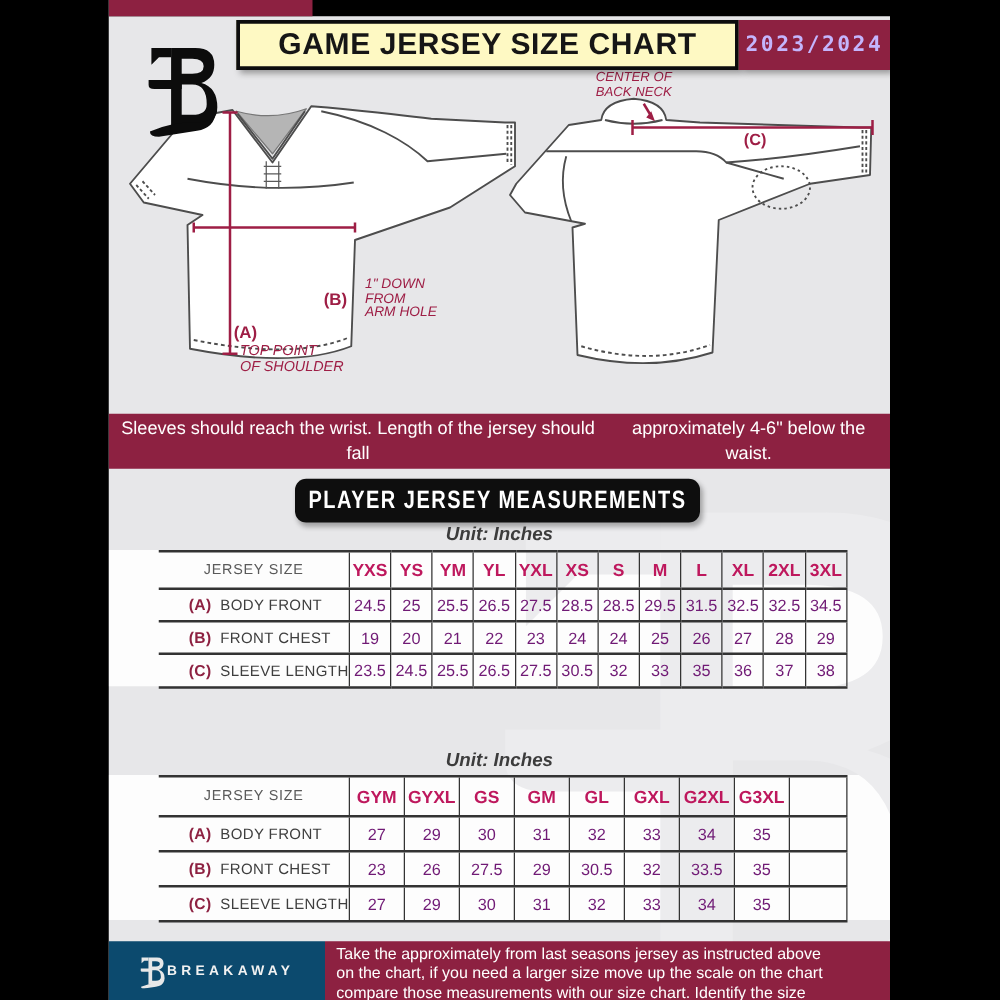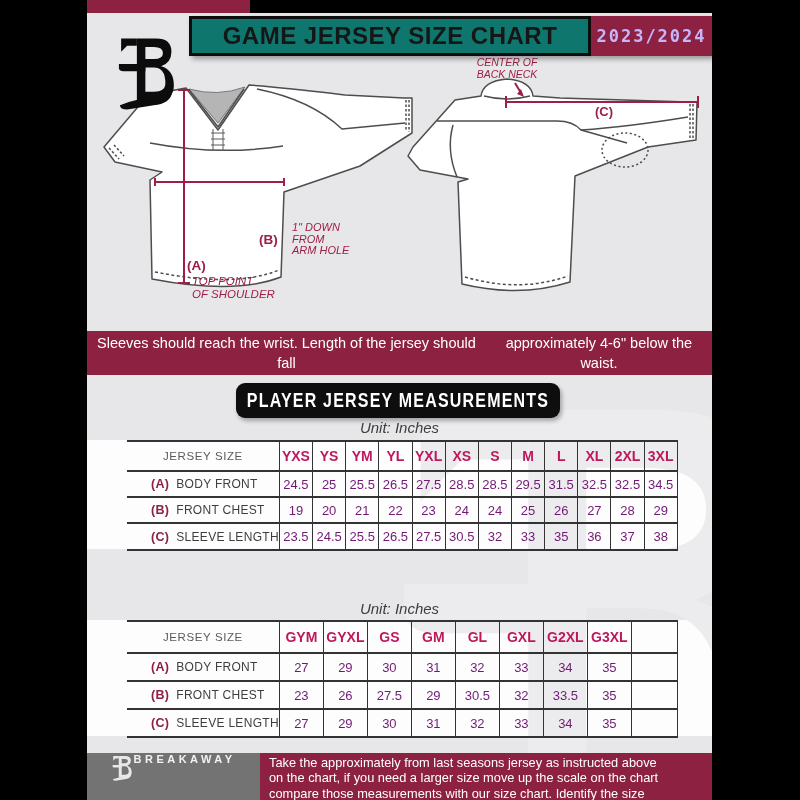--- a/index.html
+++ b/index.html
@@ -3,21 +3,21 @@
 <meta charset="utf-8">
 <style>
   html,body{margin:0;padding:0;background:#000;}
   *{box-sizing:border-box;font-family:"Liberation Sans",sans-serif;}
   .canvas{position:relative;width:800px;height:800px;background:#000;overflow:hidden;}
   .page{position:absolute;left:87px;top:0;width:625px;height:800px;background:#e7e7e9;overflow:hidden;}
 
   
   .top-strip{position:absolute;left:0;top:0;width:625px;height:13px;background:#000;z-index:6;}
   .top-tab{position:absolute;left:0;top:0;width:163px;height:13px;background:#8d2141;}
-  .title-bar{position:absolute;left:102px;top:16px;width:402px;height:40px;background:#0f766e;
+  .title-bar{position:absolute;left:102px;top:16px;width:402px;height:40px;background:#fef9c3;
              border:3px solid #0d0d0d;z-index:7;display:flex;align-items:center;justify-content:center;
              box-shadow:3px 3px 5px rgba(0,0,0,.35);}
   .title-bar h1{margin:0;font-size:24px;font-weight:900;color:#161616;letter-spacing:.5px;white-space:nowrap;}
   .year-box{position:absolute;left:504px;top:16px;width:121px;height:40px;background:#8d2141;z-index:7;
             display:flex;align-items:center;justify-content:center;box-shadow:3px 3px 5px rgba(0,0,0,.35);}
   .year-box span{color:#c4b5fd;font-family:"DejaVu Sans Mono",monospace;font-weight:bold;font-size:17px;letter-spacing:2px;}
   .logo-main{position:absolute;left:24px;top:30px;width:76px;height:80px;z-index:8;}
 
   
   .diagram-svg{position:absolute;left:0;top:55px;width:625px;height:290px;z-index:3;}
@@ -34,39 +34,39 @@
   .band{position:absolute;left:0;width:625px;background:#fdfdfd;z-index:1;}
   .band.player{top:440px;height:109px;}
   .band.goalie{top:620px;height:116px;}
   .watermark{position:absolute;left:314px;top:352px;width:420px;height:546px;z-index:2;}
 
   .section-banner{position:absolute;left:149px;width:324px;height:35px;background:#0e0e0e;border-radius:9px;
                   z-index:4;display:flex;align-items:center;justify-content:center;box-shadow:2px 3px 4px rgba(0,0,0,.3);}
   .section-banner span{display:inline-block;color:#fff;font-weight:bold;font-size:20px;letter-spacing:1.5px;
                        white-space:nowrap;transform:scaleX(.8);}
   .unit-line{position:absolute;left:0;width:625px;text-align:center;z-index:4;
-             font-weight:normal;font-style:italic;font-size:15px;color:#3c3c3c;}
+             font-weight:bold;font-style:italic;font-size:15px;color:#3c3c3c;}
 
   
   table.meas{position:absolute;left:40px;border-collapse:collapse;table-layout:fixed;z-index:4;}
   table.meas td{padding:0;text-align:center;vertical-align:middle;}
   table.meas td.sz{border-left:1.5px solid #333;}
   table.meas td.sz:last-child{border-right:1.5px solid #333;}
   table.meas tr td{border-top:2px solid #333;}
   table.meas tr.hdr td{border-top:2px solid #333;border-bottom:2.5px solid #333;}
   table.meas tr:last-child td{border-bottom:2px solid #333;}
   .col0-head{font-size:11.5px;color:#5a5a5a;letter-spacing:.6px;}
   .sz-head{font-weight:bold;font-size:14px;color:#be185d;margin-left:28px;}
   .val{font-size:13px;color:#701a75;}
   .row-label{text-align:left !important;padding-left:24px !important;font-size:12px;color:#3e3e3e;letter-spacing:.3px;white-space:nowrap;}
   .row-key{color:#8d2141;font-weight:bold;font-size:12.5px;margin-right:7px;}
 
   
-  .footer-black{position:absolute;left:0;top:753px;width:173px;height:47px;background:#737373;z-index:6;
-                display:flex;align-items:flex-start;justify-content:center;gap:0;}
+  .footer-black{position:absolute;left:0;top:753px;width:173px;height:47px;background:#0c4a6e;z-index:6;
+                display:flex;align-items:center;justify-content:center;gap:0;}
   .footer-black .brand{color:#f2f2f2;font-weight:bold;font-size:11px;letter-spacing:3.5px;}
   .footer-maroon{position:absolute;left:173px;top:753px;width:452px;height:47px;background:#8d2141;z-index:6;
                  color:#fff;font-size:12.8px;line-height:15.4px;padding:2px 4px 0 9px;}
   .logo-foot{width:22px;height:28px;}
 </style>
 </head>
 <body>
 
 <div class="canvas">
 

